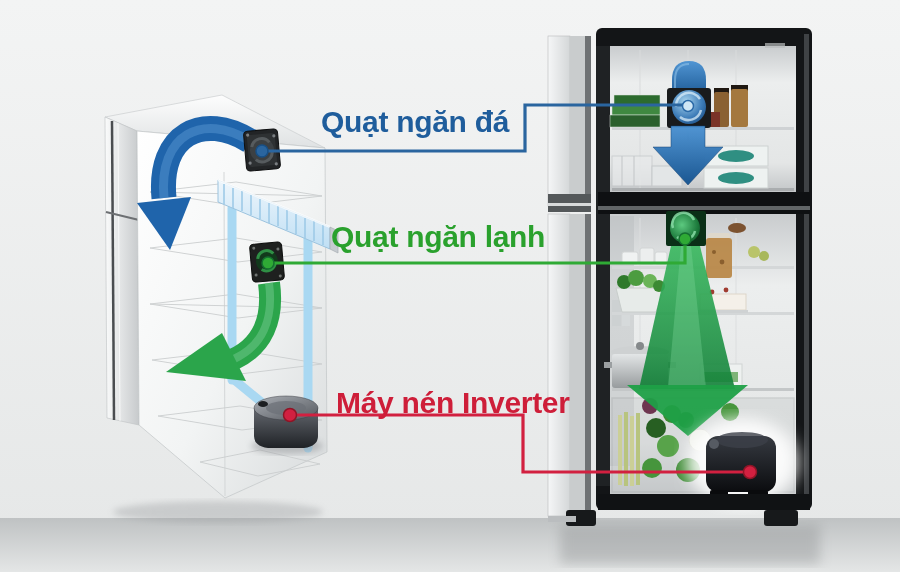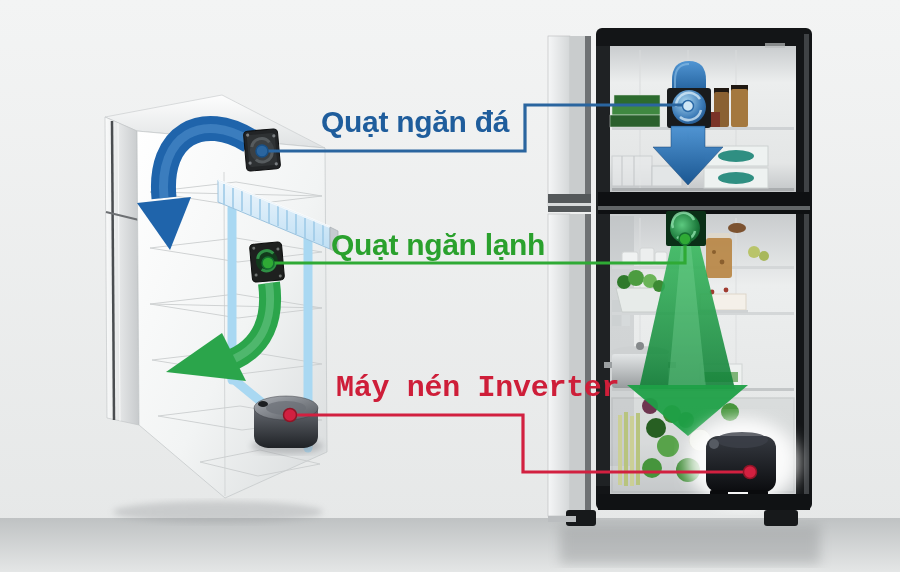--- a/index.html
+++ b/index.html
@@ -2,22 +2,22 @@
 <html><head>
 <meta charset="utf-8">
 <style>
   html,body{margin:0;padding:0;background:#e9ebeb;}
   .stage{position:relative;width:900px;height:572px;overflow:hidden;
          font-family:"Liberation Sans", sans-serif;padding-left:40px;}
   .stage svg{position:absolute;left:0;top:0;}
   .anno-label{position:absolute;font-weight:bold;font-size:30px;line-height:1.1;
               letter-spacing:-0.3px;white-space:nowrap;}
   .lbl-freezer{left:321px;top:105px;}
-  .lbl-fridge{left:331px;top:220px;margin-top:8px;}
-  .lbl-comp{left:336px;top:372px;font-family:Liberation Mono, monospace;}
+  .lbl-fridge{left:331px;top:220px;}
+  .lbl-comp{left:336px;top:386px;}
 </style>
 </head>
 <body>
 
 <div class="stage">
 <svg width="900" height="572" viewBox="0 0 900 572">
   <defs>
     <linearGradient id="bgGrad" x1="0" y1="0" x2="0" y2="1">
       <stop offset="0" stop-color="#f3f4f4"></stop>
           <stop offset="1" stop-color="#e5e7e7"></stop>

